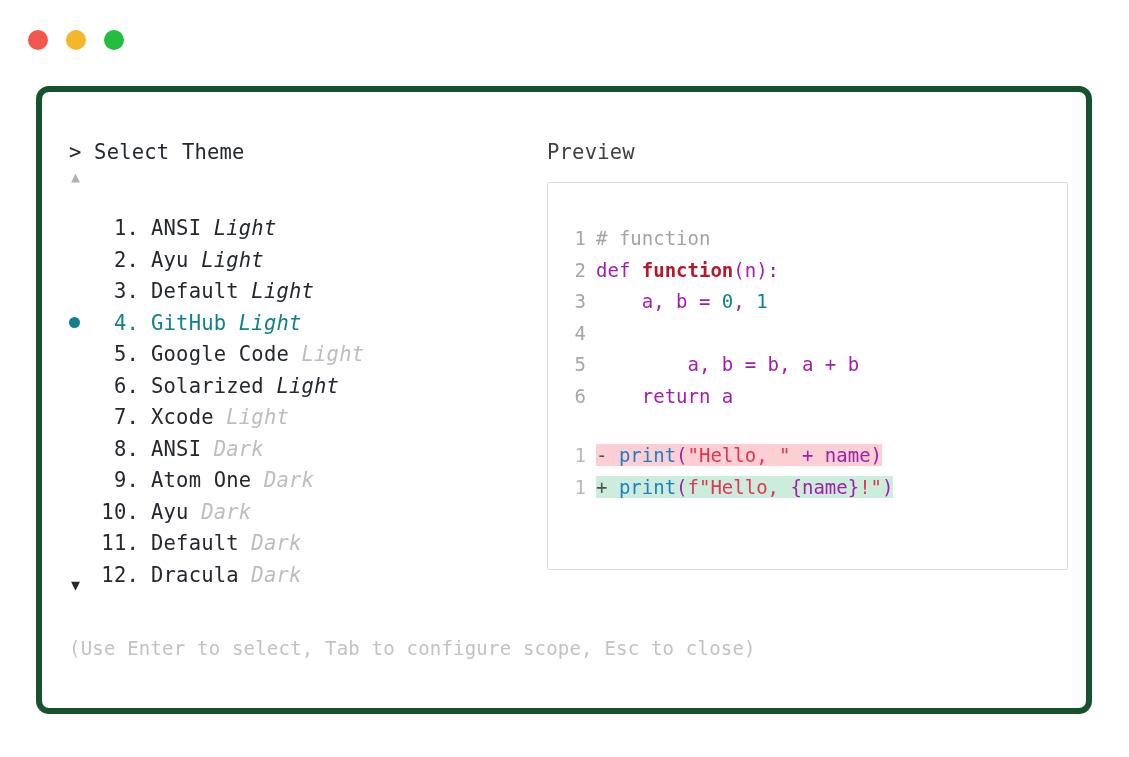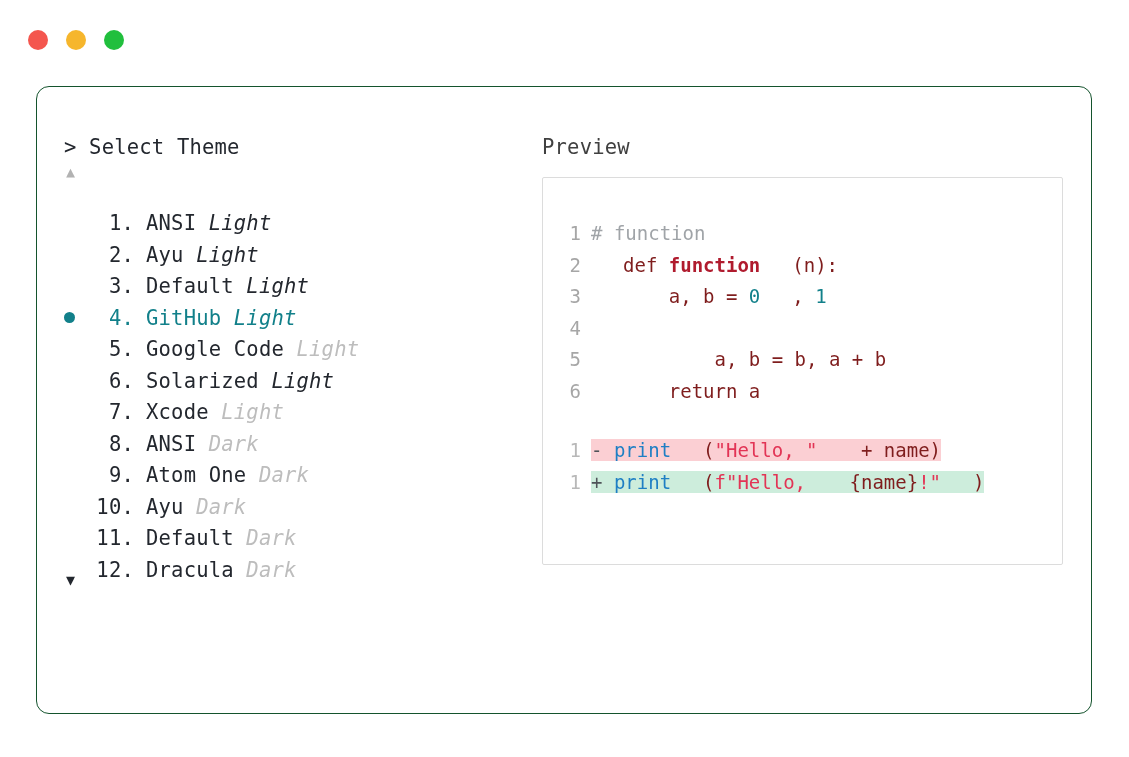--- a/index.html
+++ b/index.html
@@ -42,21 +42,21 @@
 
   
   .dialog {
     position: absolute;
     left: 36px;
     top: 86px;
     width: 1056px;
     height: 628px;
     box-sizing: border-box;
     background: #ffffff;
-    border: 1px solid #14532d;
+    border: 6px solid #14532d;
     border-radius: 13px;
   }
 
   .dialog-inner {
     position: relative;
     width: 100%;
     height: 100%;
   }
 
   
@@ -189,21 +189,21 @@
     margin-right: 10px;
   }
   .code-text { color: #23272e; }
   .code-text .hl { display: inline; }
 
   .tok-comment { color: #a0a4a8; }
   .tok-func    { color: #b01b2e; font-weight: 700; }
   .tok-num     { color: #12808a; }
   .tok-builtin { color: #1f7fc4; }
   .tok-str     { color: #e23455; }
-  .tok-plain   { color: #7f1d1d; margin-left: 32px; }
+  .tok-plain   { color: #a21caf; }
 
   .code-gap { height: 28px; }
 
   .code-line.diff .ln { color: #b8b8b8; }
   .diff-del .hl { background: #fbcfd3; }
   .diff-add .hl { background: #cdeddc; }
   .diff-sign { color: #4f5358; }
 </style>
 </head>
 <body>
@@ -232,20 +232,21 @@
             <li class="theme-row"><span class="bullet-slot"></span><span class="idx">7.</span><span class="name">Xcode</span><span class="variant muted"> Light</span></li>
             <li class="theme-row"><span class="bullet-slot"></span><span class="idx">8.</span><span class="name">ANSI</span><span class="variant muted"> Dark</span></li>
             <li class="theme-row"><span class="bullet-slot"></span><span class="idx">9.</span><span class="name">Atom One</span><span class="variant muted"> Dark</span></li>
             <li class="theme-row"><span class="bullet-slot"></span><span class="idx">10.</span><span class="name">Ayu</span><span class="variant muted"> Dark</span></li>
             <li class="theme-row"><span class="bullet-slot"></span><span class="idx">11.</span><span class="name">Default</span><span class="variant muted"> Dark</span></li>
             <li class="theme-row"><span class="bullet-slot"></span><span class="idx">12.</span><span class="name">Dracula</span><span class="variant muted"> Dark</span></li>
           </ul>
         <div class="scroll-arrow down">▼</div>
       </div>
 
+      <div class="hint">(Use Enter to select, Tab to configure scope, Esc to close)</div>
 
       <div class="right-col">
         <div class="preview-title">Preview</div>
         <div class="preview-panel" id="preview-panel">
             <div class="code-line"><span class="ln">1</span><span class="code-text"><span class="tok-comment"># function</span></span></div>
             <div class="code-line"><span class="ln">2</span><span class="code-text"><span class="tok-plain">def </span><span class="tok-func">function</span><span class="tok-plain">(n):</span></span></div>
             <div class="code-line"><span class="ln">3</span><span class="code-text"><span class="tok-plain">    a, b = </span><span class="tok-num">0</span><span class="tok-plain">, </span><span class="tok-num">1</span></span></div>
             <div class="code-line"><span class="ln">4</span></div>
             <div class="code-line"><span class="ln">5</span><span class="code-text"><span class="tok-plain">        a, b = b, a + b</span></span></div>
             <div class="code-line"><span class="ln">6</span><span class="code-text"><span class="tok-plain">    return a</span></span></div>

